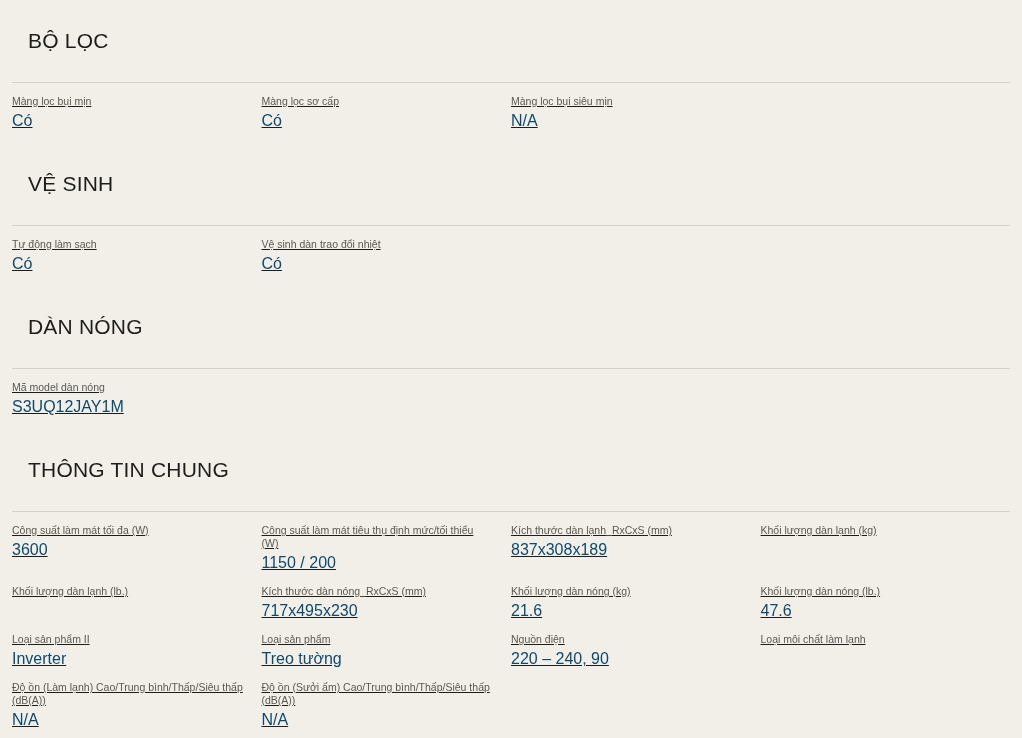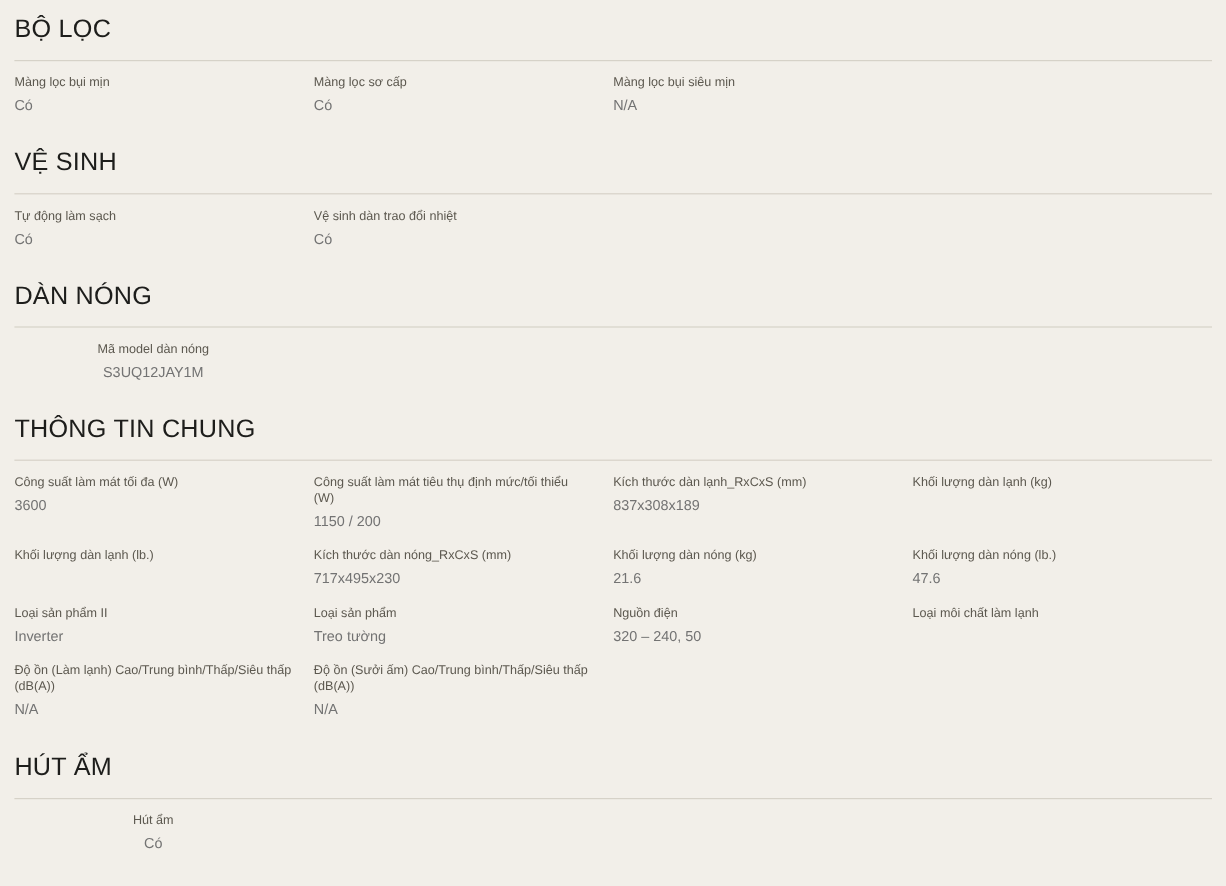--- a/index.html
+++ b/index.html
@@ -20,52 +20,53 @@
     padding: 0 12px;
   }
   .section { }
   .section-title {
     font-size: 21px;
     font-weight: 400;
     letter-spacing: 0.2px;
     color: #1d1d1b;
     padding-top: 14px;
     padding-bottom: 13px;
-    margin: 0;
+    margin: 16px;
   }
   .section-title.first { padding-top: 13px; }
   .divider {
     height: 1px;
     background: #d6d2c8;
     width: 100%;
   }
   .grid {
     display: flex;
     flex-wrap: wrap;
     padding-top: 12px;
   }
   .cell {
     width: 25%;
     padding: 0 18px 14px 0;
+    text-decoration: underline;
   }
   .spec-label {
     font-size: 10.5px;
     line-height: 13px;
     color: #5c584f;
     margin-bottom: 5px;
     font-weight: 400;
   }
   .spec-value {
-    font-size: 12px;
+    font-size: 16px;
     line-height: 15px;
-    color: #737373;
+    color: #0c4a6e;
     font-weight: 400;
   }
   .grid.two .cell { width: 25%; }
-  .grid.one .cell { width: 25%; text-align: center; }
+  .grid.one .cell { width: 25%; }
   .gen-grid .cell { padding-bottom: 15px; }
   .tail-space { height: 8px; }
 </style>
 </head>
 <body>
 
 <div class="page">
 
   <div class="section">
     <h2 class="section-title first">BỘ LỌC</h2>
@@ -158,21 +159,21 @@
         <div class="spec-label">Loại sản phẩm II</div>
         <div class="spec-value">Inverter</div>
       </div>
       <div class="cell">
         <div class="spec-label">Loại sản phẩm</div>
         <div class="spec-value">Treo tường</div>
       </div>
 
       <div class="cell">
         <div class="spec-label">Nguồn điện</div>
-        <div class="spec-value">320 – 240, 50</div>
+        <div class="spec-value">220 – 240, 90</div>
       </div>
       <div class="cell">
         <div class="spec-label">Loại môi chất làm lạnh</div>
       </div>
       <div class="cell">
         <div class="spec-label">Độ ồn (Làm lạnh) Cao/Trung bình/Thấp/Siêu thấp (dB(A))</div>
         <div class="spec-value">N/A</div>
       </div>
       <div class="cell">
         <div class="spec-label">Độ ồn (Sưởi ấm) Cao/Trung bình/Thấp/Siêu thấp (dB(A))</div>

